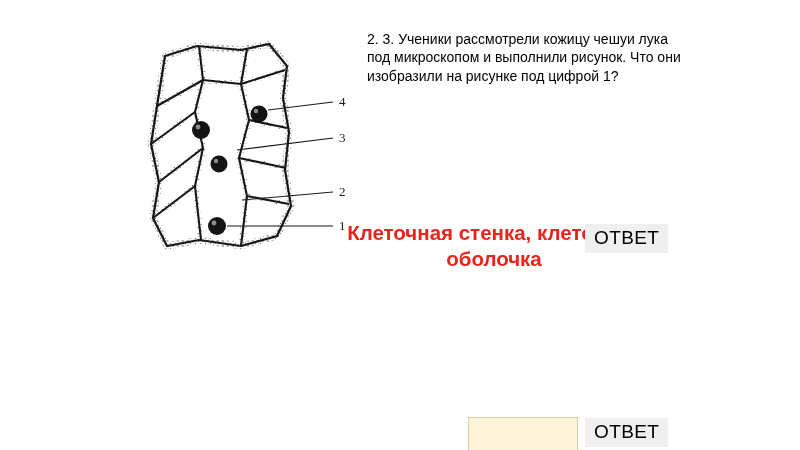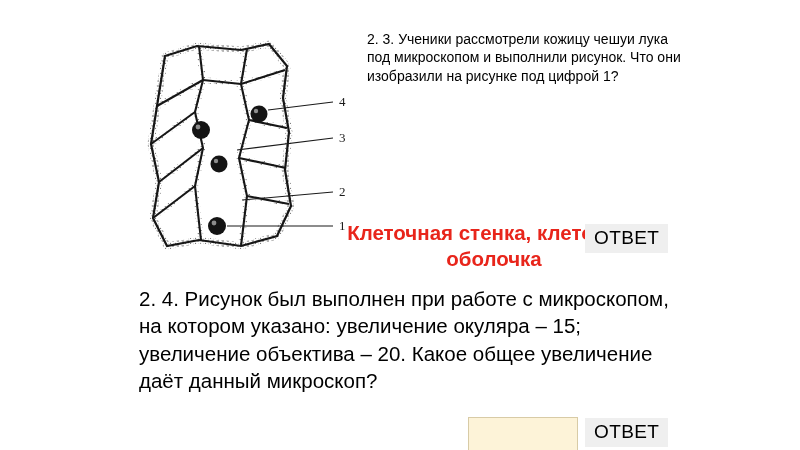--- a/index.html
+++ b/index.html
@@ -189,20 +189,19 @@
         </svg>
       </div>
 
       <div class="q3-text">2. 3. Ученики рассмотрели кожицу чешуи лука под микроскопом и выполнили рисунок. Что они изобразили на рисунке под цифрой 1?</div>
 
       <div class="answer-red">Клеточная стенка, клеточная оболочка</div>
 
       <div class="otvet-badge otvet-3">ОТВЕТ</div>
     </div>
 
-    <div class="q4-text">2. 4. Рисунок был выполнен при работе с микроскопом, на котором указано: увеличение окуляра – 15; увеличение объектива – 20. Какое общее увеличение даёт данный микроскоп?</div>
 
     <div class="answer-box"></div>
 
     <div class="otvet-badge otvet-4">ОТВЕТ</div>
 
   </div>
 </div>
 
 </body></html>

